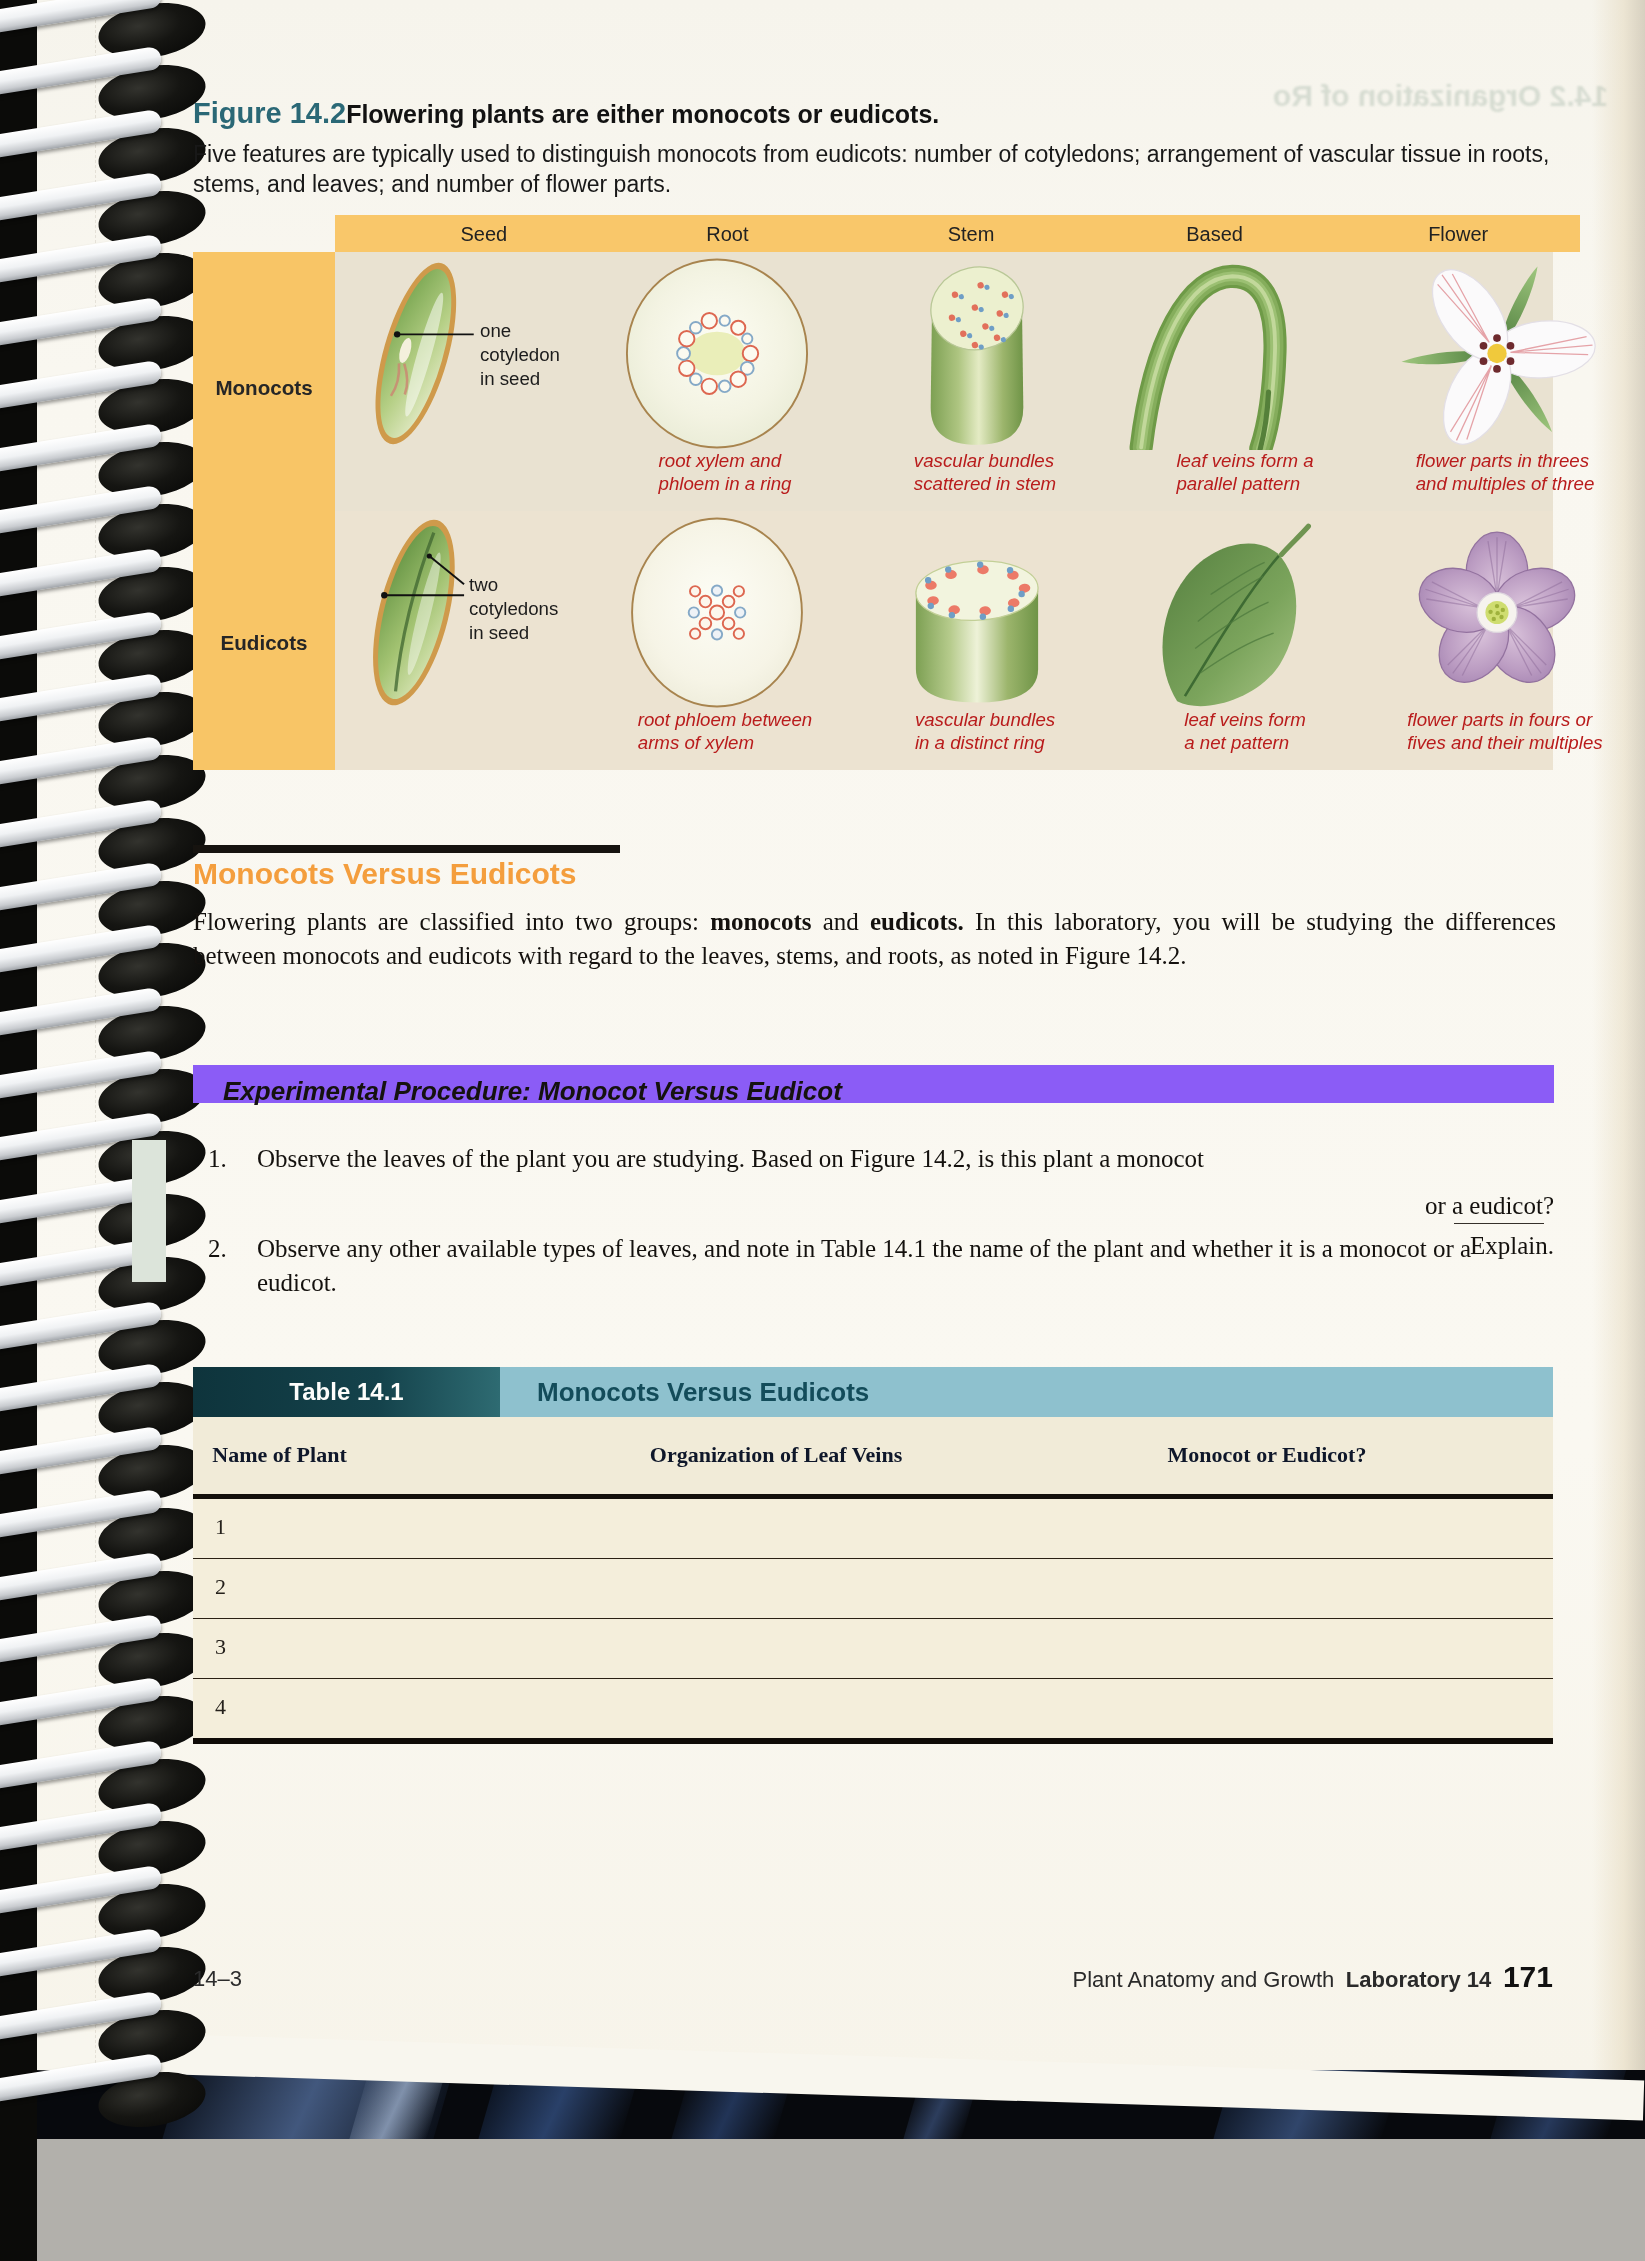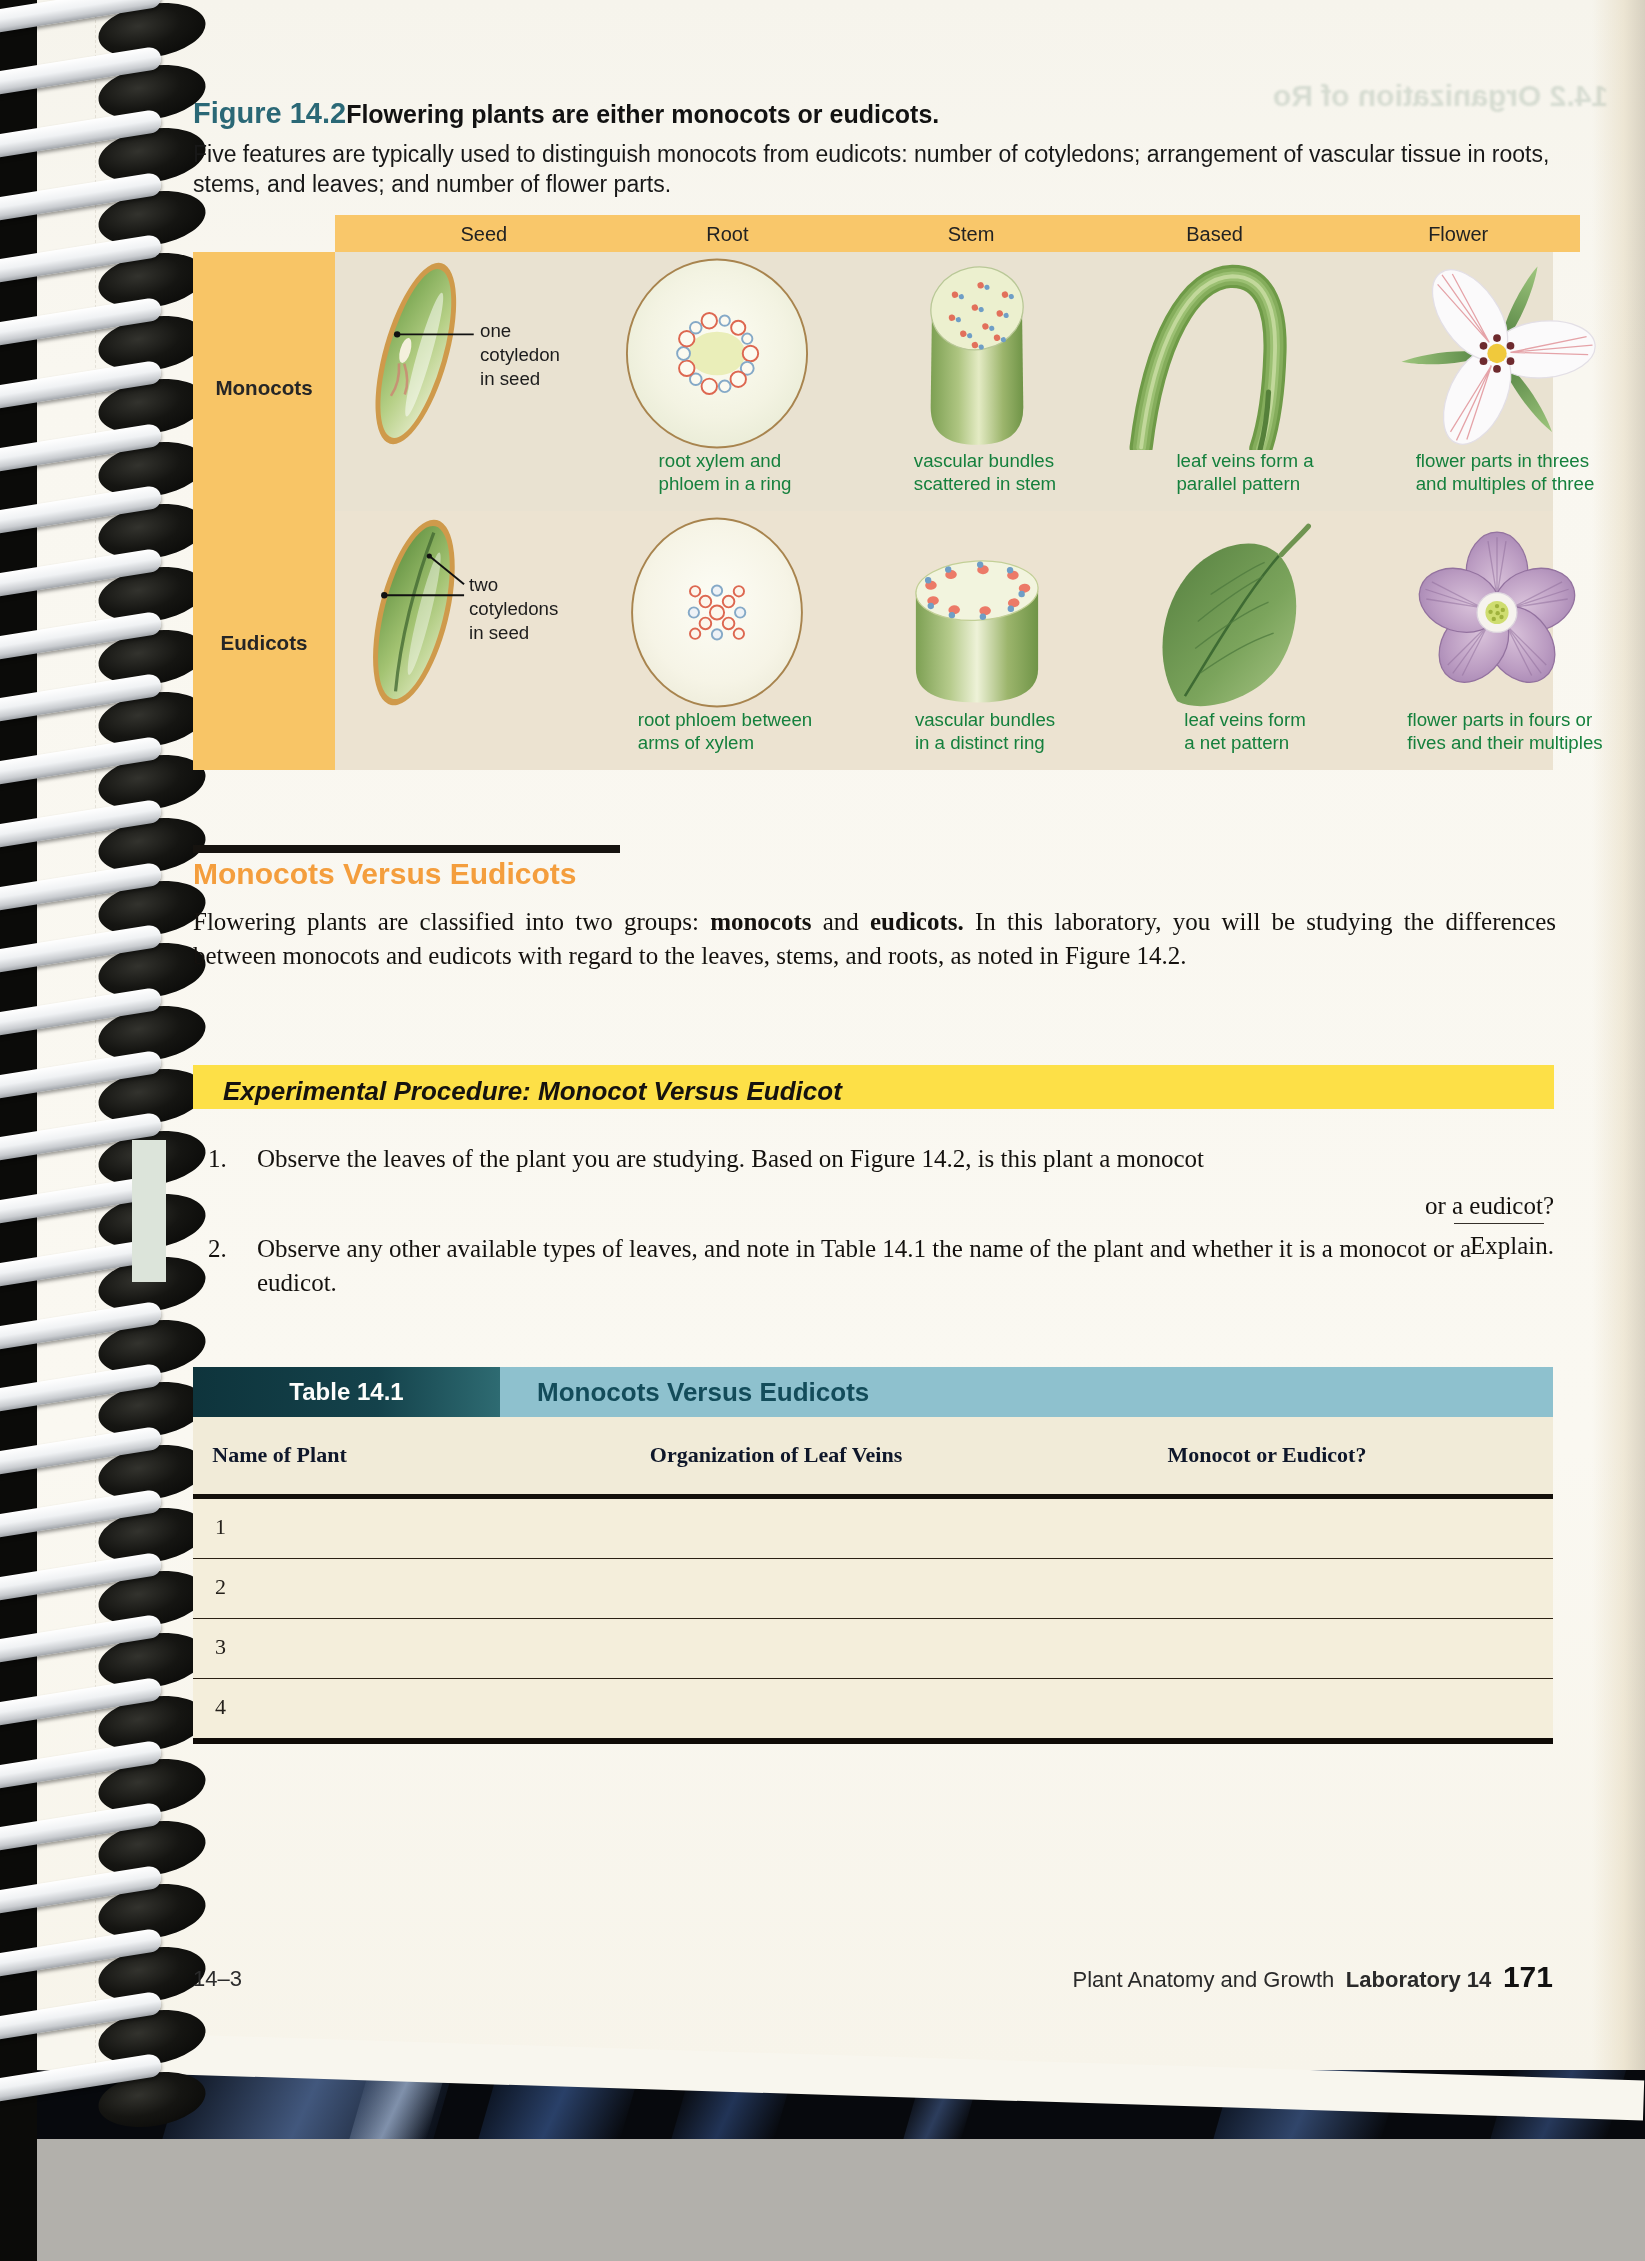--- a/index.html
+++ b/index.html
@@ -42,31 +42,31 @@
   .fig-col-label{flex:1;text-align:center;padding-top:8.4px;font-size:20px;color:#222;}
   .fig-side{position:absolute;left:0;top:37px;width:142px;height:518px;background:#f8c566;}
   .side-label{position:absolute;width:100%;text-align:center;font-weight:bold;font-size:20.6px;color:#262626;}
   .fig-body{position:absolute;left:142px;top:37px;width:1218px;height:518px;}
   .fig-row{position:absolute;left:0;width:1218px;height:259px;display:flex;}
   .fig-row.m{top:0;background:#e9e2d1;}
   .fig-row.e{top:259px;background:#ece3d1;}
   .cell{position:relative;flex:0 0 244px;height:259px;padding-left:16px;}
   .cell svg.art{position:absolute;left:0;top:5.2px;}
   .cap{position:absolute;left:0;right:0;top:197px;text-align:center;}
-  .cap span{display:inline-block;text-align:left;white-space:pre-line;font-size:18.7px;line-height:23px;color:#15803d;}
+  .cap span{display:inline-block;text-align:left;white-space:pre-line;font-size:18.7px;line-height:23px;color:#b91c1c;font-style:italic;}
   .seed-note{position:absolute;white-space:pre-line;font-size:18.7px;line-height:24px;color:#1c1c1c;}
   .pointer{position:absolute;left:0;top:0;}
 
   
   .rule-black{left:193px;top:845px;width:427px;height:8.4px;background:#16130f;}
   .sec-heading{left:193px;top:857px;font-size:30px;font-weight:bold;color:#f49e3d;}
   .sec-body{left:193px;top:905px;width:1363px;font-family:"Liberation Serif",serif;
             font-size:25px;line-height:34px;color:#14110e;text-align:justify;}
   .green-strip{left:132px;top:1140px;width:34px;height:142px;background:#dce4da;}
-  .proc-band{left:193px;top:1065px;width:1361px;height:44px;background:#fde047;}
+  .proc-band{left:193px;top:1065px;width:1361px;height:38px;background:#8b5cf6;}
   .proc-band span{display:block;padding-left:30px;line-height:52px;font-style:italic;font-weight:bold;
                   font-size:26px;color:#15120f;}
   .proc-item{display:flex;font-family:"Liberation Serif",serif;font-size:25px;line-height:34px;color:#14110e;}
   .proc-num{width:49px;flex:0 0 49px;}
   .proc-body{width:1297px;}
   .pline{display:flex;align-items:flex-end;margin-top:13px;flex-direction:column;}
   .pline .txt{white-space:nowrap;}
   .blank{display:inline-block;border-bottom:1.9px solid #35302a;margin:0 10.3px 5.2px 10.3px;}
   .blank.short{width:90px;}
   .blank.long{flex:1;margin-right:0;}

